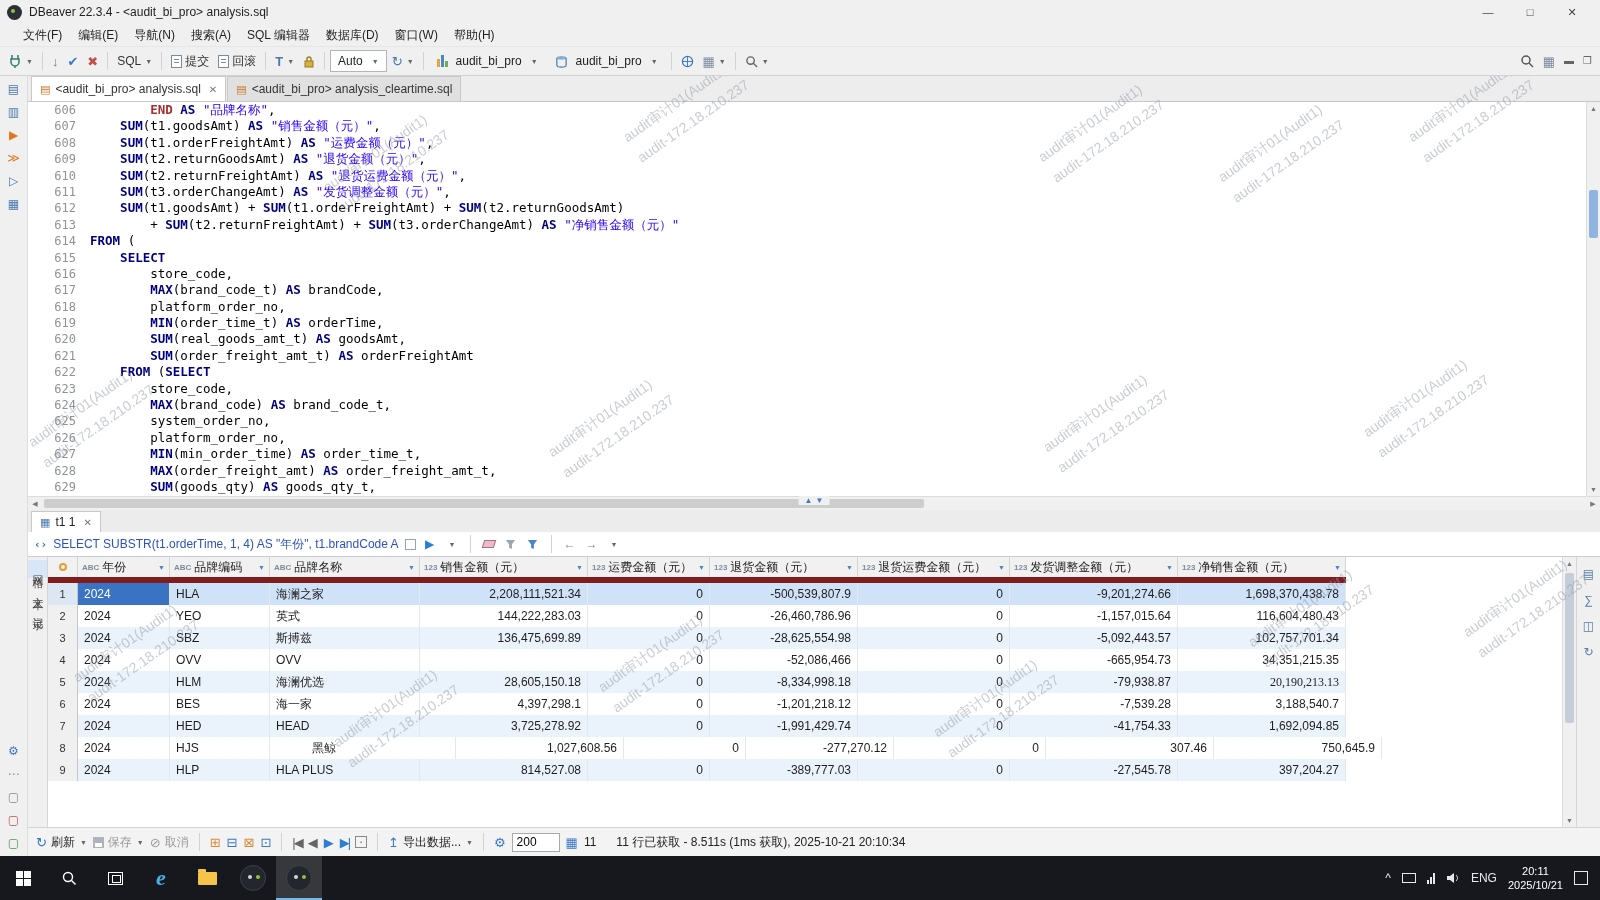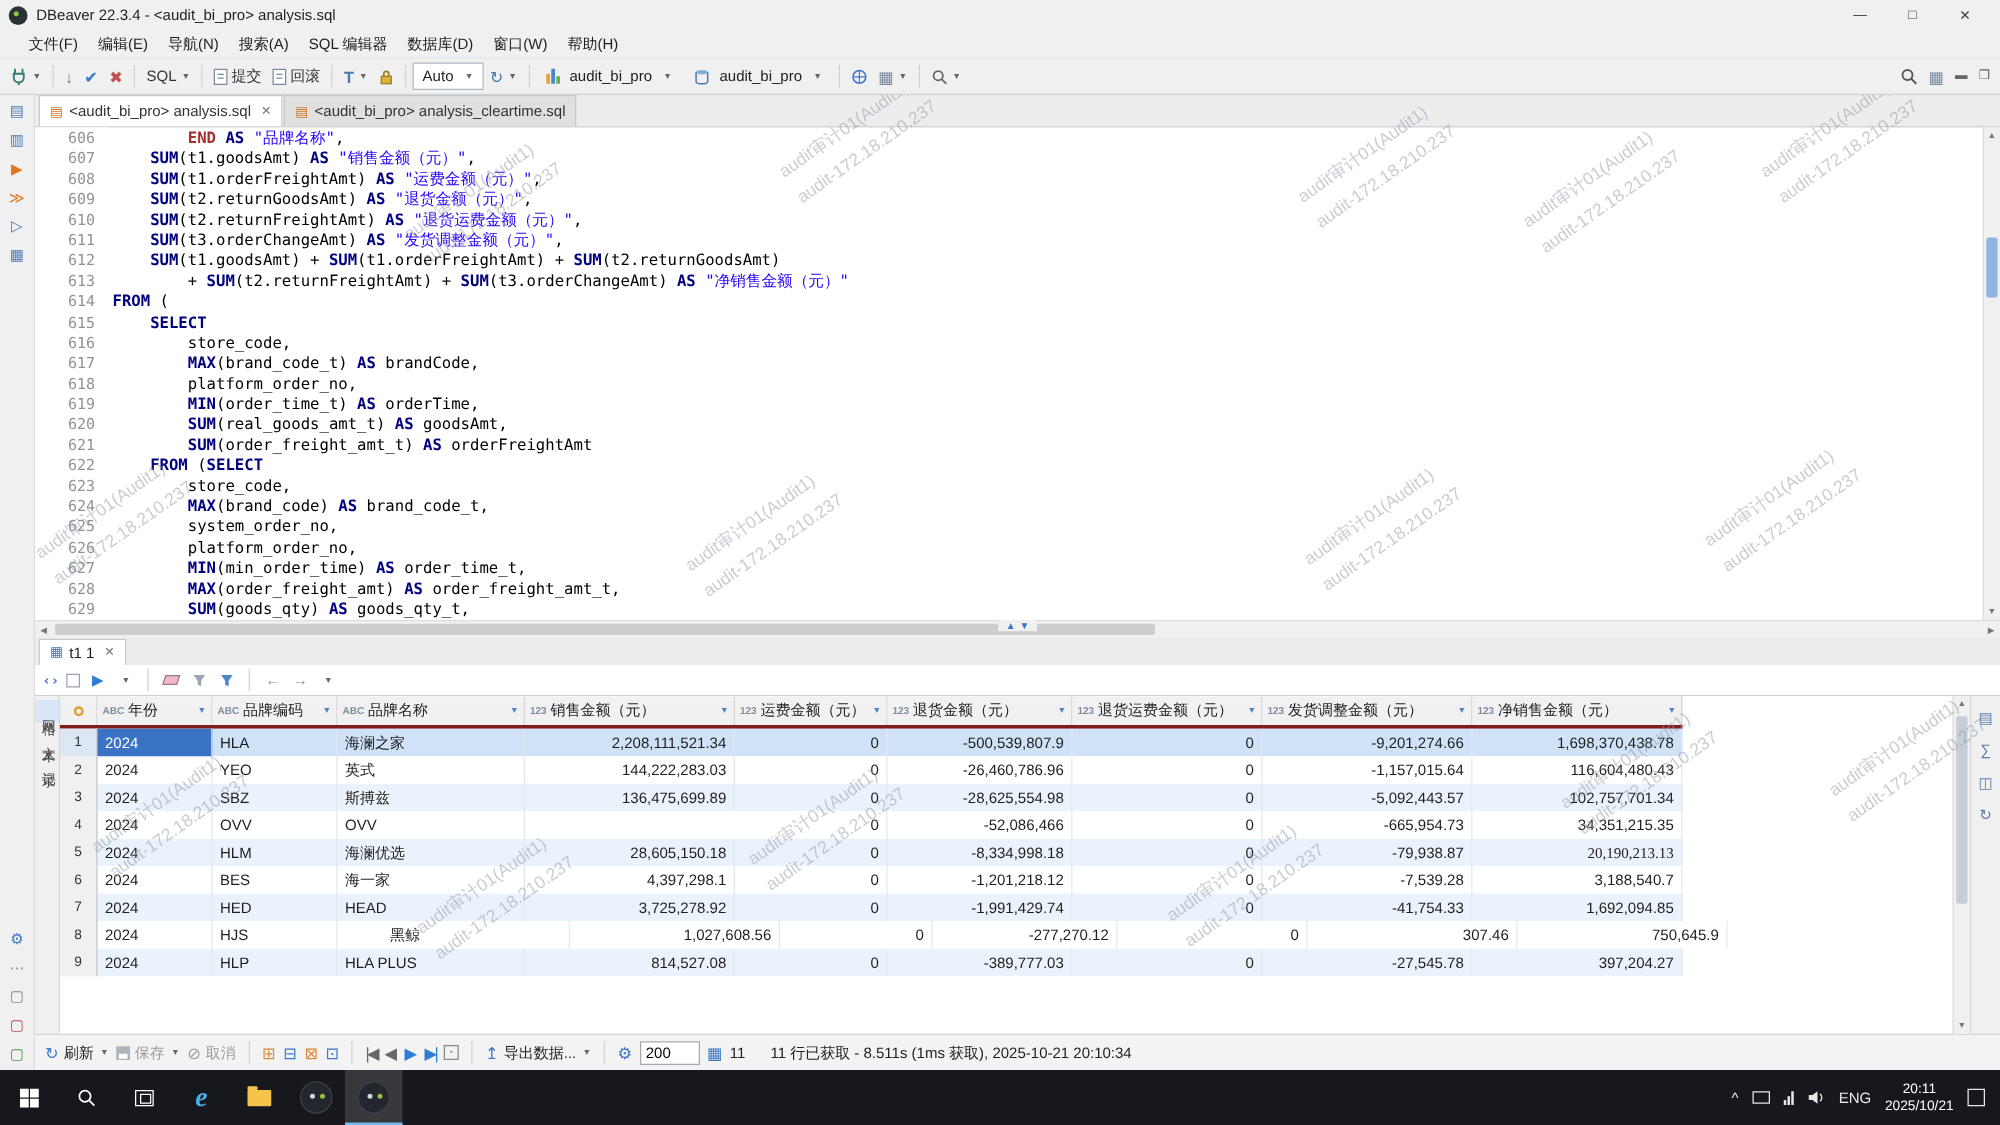--- a/index.html
+++ b/index.html
@@ -80,21 +80,21 @@
 .fbtn{display:flex;align-items:center;justify-content:center;min-width:16px;height:18px;font-size:11px;color:#666}
 .fbtn.play{color:#2e7dd2;font-size:12px}
 .eraser{width:12px;height:8px;background:#f2b8c6;border:1px solid #9a7a86;transform:skewX(-18deg)}
 .arr{color:#888;font-size:12px}
 
 .rbody{flex:1;display:flex;min-height:0;background:#fff}
 .sidestrip{flex:0 0 20px;background:#f0f0f0;border-right:1px solid #d6d6d6;display:flex;flex-direction:column;align-items:center;padding-top:3px;gap:3px}
 .side-tab{writing-mode:vertical-lr;font-size:11px;color:#444;padding:7px 2px;letter-spacing:2px}
 .side-tab.active{background:#d8e6f8}
 .gridwrap{flex:1;overflow:hidden;background:#fff}
-.gh{display:flex;height:26px;width:max-content;border-bottom:3px solid #7f1d1d}
+.gh{display:flex;height:26px;width:max-content;border-bottom:6px solid #7f1d1d}
 .ghc{flex:0 0 auto;display:flex;align-items:center;gap:3px;padding:0 4px;border-right:1px solid #d5d5d5;font-size:12px;color:#222;background:#f1f1f1;overflow:hidden}
 .badge{font-size:8px;font-weight:bold;color:#7d8b9d;flex:0 0 auto}
 .hlabel{white-space:nowrap;overflow:hidden}
 .fico{margin-left:auto;font-size:7px;color:#4a86c8}
 .key-ic{width:8px;height:8px;border-radius:50%;border:2px solid #e0a030}
 .gr{display:flex;height:22px;width:max-content;background:#fff}
 .gr.odd{background:#eaf2fb}
 .gr.selrow{background:#cfe2f8}
 .gc{flex:0 0 auto;display:flex;align-items:center;padding:0 6px;border-right:1px solid #e3e8ef;font-size:12px;white-space:nowrap;overflow:hidden;background:transparent}
 .gc.num{justify-content:flex-end}
@@ -358,20 +358,21 @@
           <div class="rtabbar">
             <div class="rtab">
               <span class="gi">▦</span>
               <span>t1 1</span>
               <span class="tab-close">✕</span>
             </div>
           </div>
 
           <div class="filterbar">
             <span class="f-sqlicon">‹›</span>
+            <span class="fquery">SELECT SUBSTR(t1.orderTime, 1, 4) AS "年份", t1.brandCode A</span>
             <span class="fexpand"></span>
             <span class="fbtn play">▶</span>
             <span class="fbtn">
                 <span class="caret">▼</span>
               </span>
             <div class="sep"></div>
             <span class="fbtn">
                 <span class="eraser"></span>
               </span>
             <span class="fbtn">

